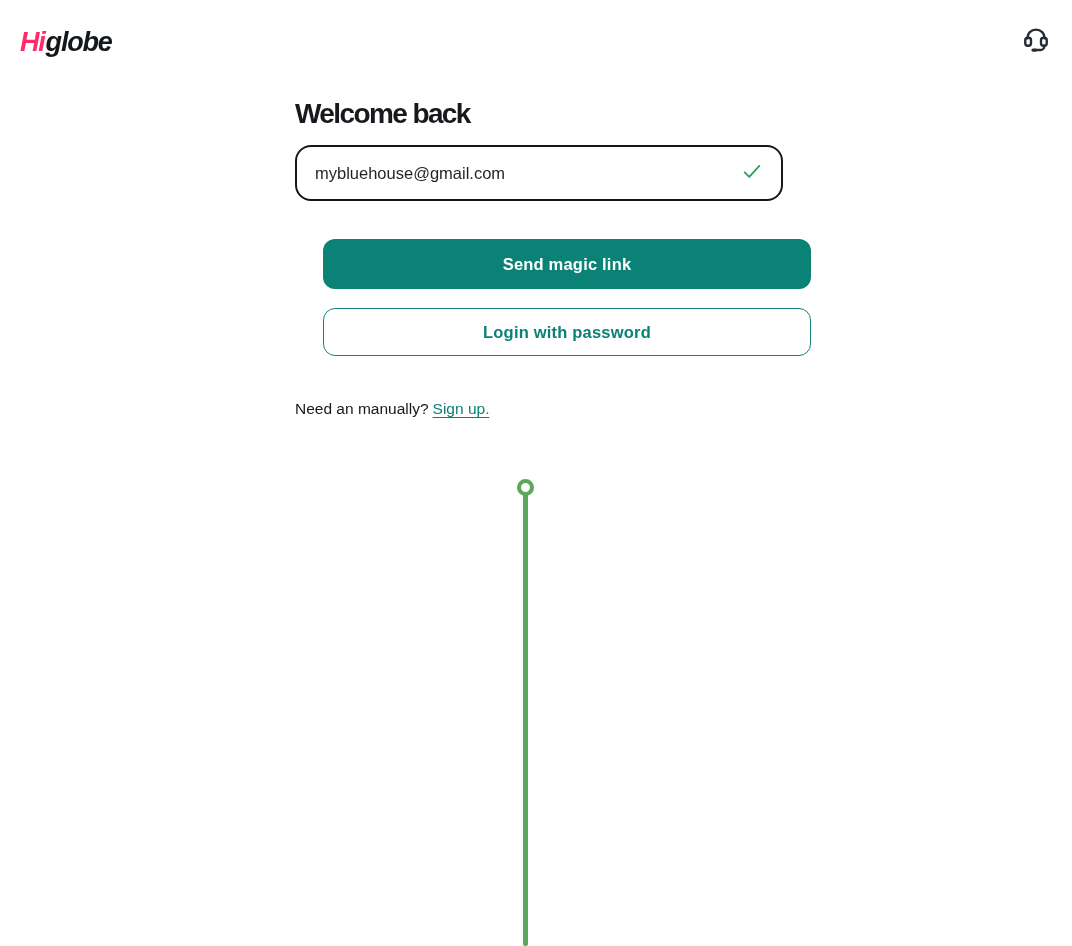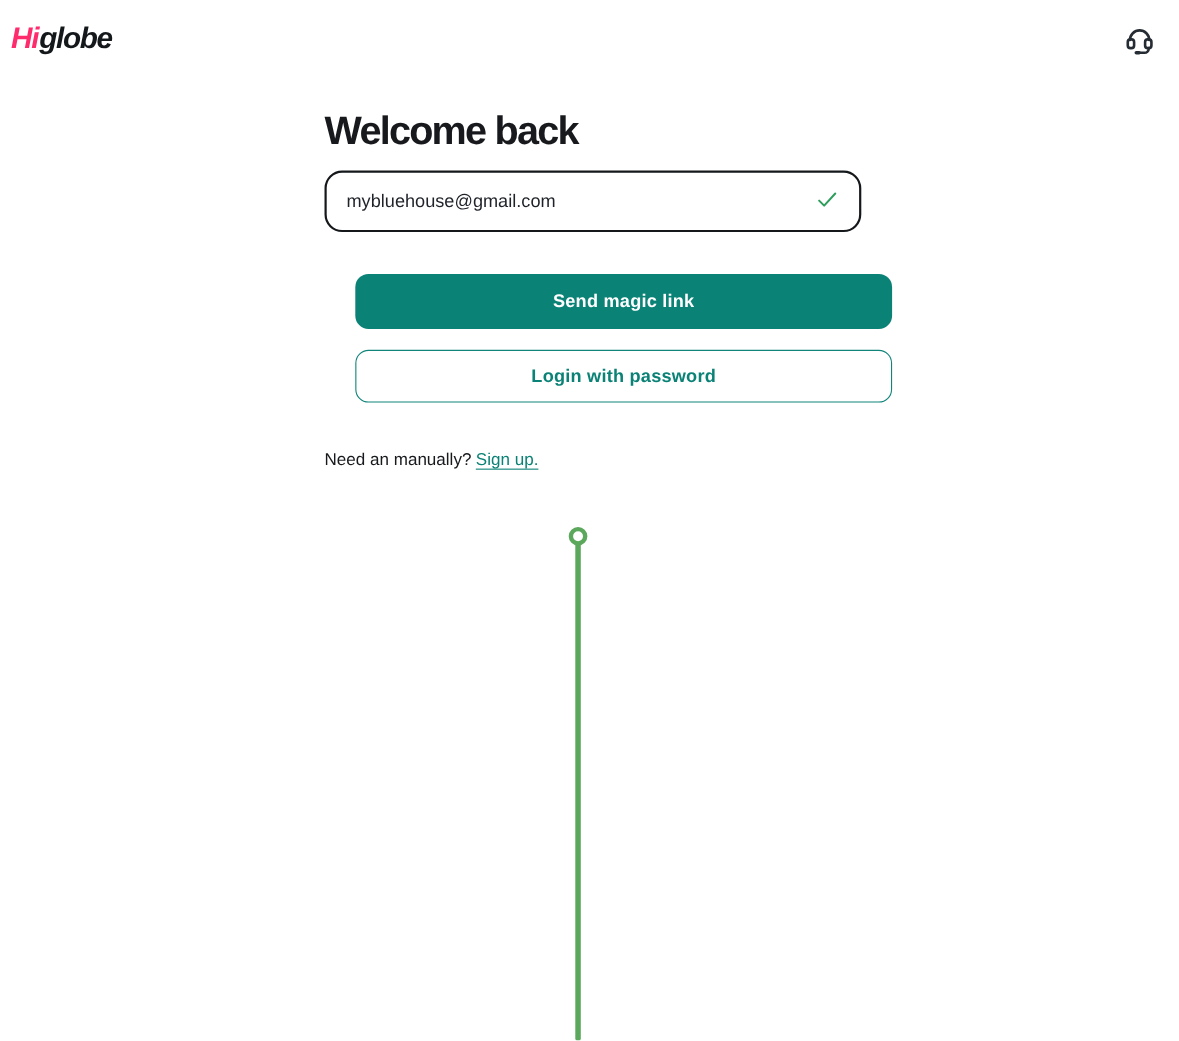--- a/index.html
+++ b/index.html
@@ -8,43 +8,42 @@
     width: 1072px; height: 946px;
     background: #ffffff;
     font-family: "Liberation Sans", sans-serif;
     position: relative;
     overflow: hidden;
     color: #17191c;
   }
 
   
   .header {
-    position: absolute; top: 0; left: 0; right: 0; height: 56px;
-    display: flex; align-items: flex-start; justify-content: space-between;
+    position: absolute; top: 0; left: 10px; right: 0; height: 56px;
+    display: flex; align-items: flex-end; justify-content: space-between;
     padding: 10px 20px 0 10px;
-    margin-top: 12px;
   }
   .logo {
     font-size: 27px; font-weight: 800; letter-spacing: -1.2px;
     cursor: default; line-height: 1;
   }
   .logo .hi { color: #ff2c6d; font-style: italic; padding-right: 1px; }
   .logo .globe { color: #15181b; font-style: italic; }
   .support-btn {
     width: 32px; height: 32px; display: flex; align-items: center; justify-content: center;
     background: none; border: none; padding: 0; cursor: pointer;
   }
 
   
   .main {
     position: absolute; left: 295px; top: 98px; width: 488px;
   }
   .title {
     margin: 0 0 15px 0;
-    font-size: 36px; font-weight: 700; letter-spacing: -1.6px;
+    font-size: 28px; font-weight: 700; letter-spacing: -1.6px;
     color: #17191c;
   }
   .desc {
     margin: 0 0 36px 0;
     font-size: 16.5px; line-height: 30px; color: #25282c;
   }
   .field-label {
     display: block; font-size: 15.5px; color: #17191c; margin-bottom: 10px;
   }
   .input-wrap {

